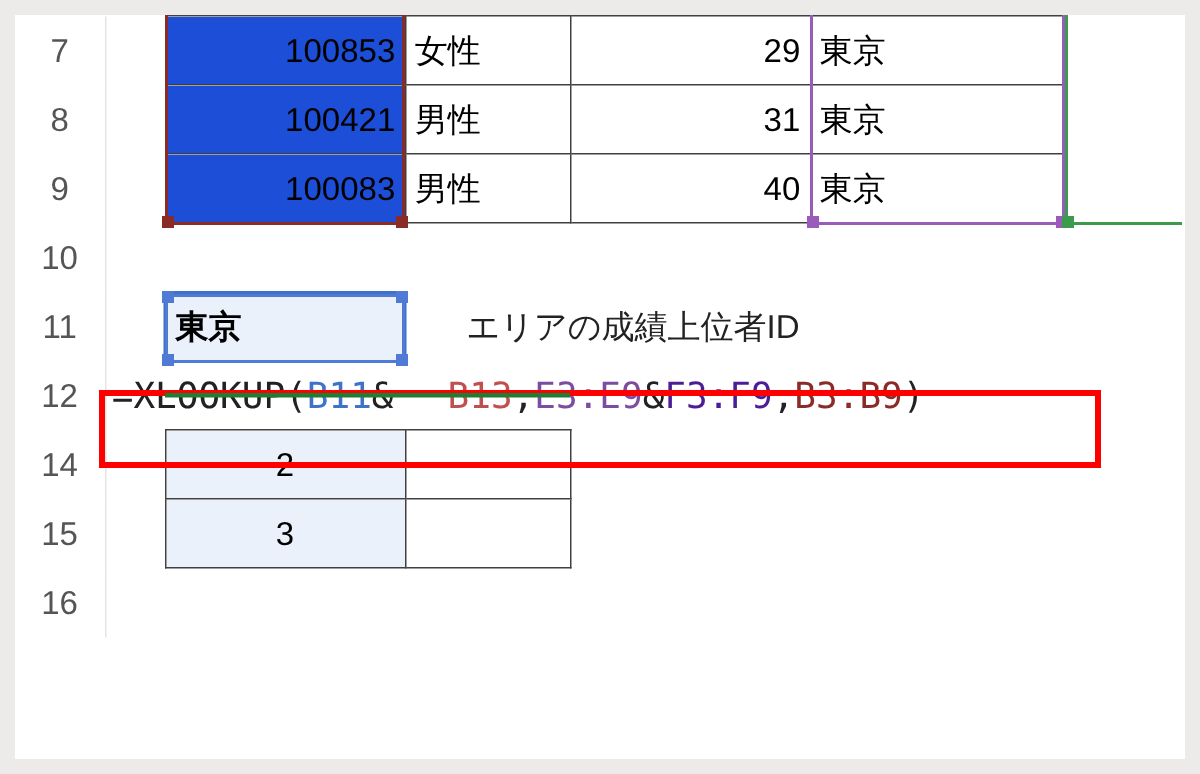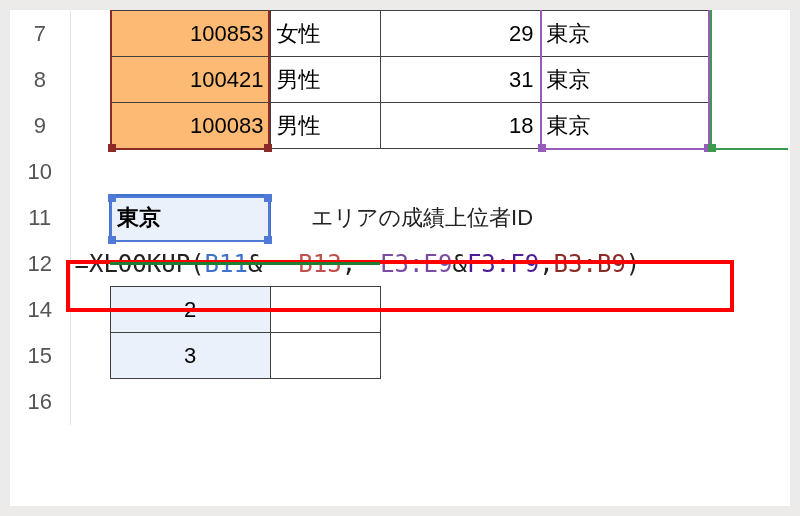--- a/index.html
+++ b/index.html
@@ -53,21 +53,21 @@
   }
   
   
   .bcell {
     border: 1px solid #404040;
     background: #ffffff;
   }
   .num { text-align: right; }
   .txt { text-align: left; font-family: Liberation Mono, monospace; }
   
-  .pinkish { background: #fdba74; }
+  .pinkish { background: #1d4ed8; }
   
   .range {
     position: absolute;
     pointer-events: none;
   }
   .range.r-blue   { border: 2px solid #4f7bd6; }
   .range.r-purple { border: 2px solid #995cbb; }
   .range.r-green  { border: 2px solid #3a9b4d; }
   .range.r-dkred  { border: 2px solid #8b2b28; }
   .range.r-blue   .sq { background:#4f7bd6; }
@@ -109,21 +109,21 @@
     border: 1px solid #404040;
     background: #ffffff;
   }
   
   .label { text-align: left; color:#222;padding-left:40px; }
 
   
   .fn   { color: #222; }
   .ref-blue   { color: #3f72c9; }
   .ref-red    { color: #c0504d; margin-left: 36px; }
-  .ref-purple { color: #7b4ca0; margin-left: 24px; }
+  .ref-purple { color: #7b4ca0; }
   .ref-green  { color: #4c1d95; }
   .ref-dkred  { color: #8b2b28; }
   .punct { color: #222; }
 </style>
 </head>
 <body>
 
 <div class="sheet">
   <div class="inner">
 
@@ -157,21 +157,21 @@
         <td class="bcell num">31</td>
         <td class="bcell txt">東京</td>
         <td></td>
       </tr>
 
       <tr>
         <td class="rh">9</td>
         <td></td>
         <td class="bcell pinkish num">100083</td>
         <td class="bcell txt">男性</td>
-        <td class="bcell num">18</td>
+        <td class="bcell num">40</td>
         <td class="bcell txt">東京</td>
         <td></td>
       </tr>
 
       <tr>
         <td class="rh">10</td>
         <td></td>
         <td></td>
         <td></td>
         <td></td>

